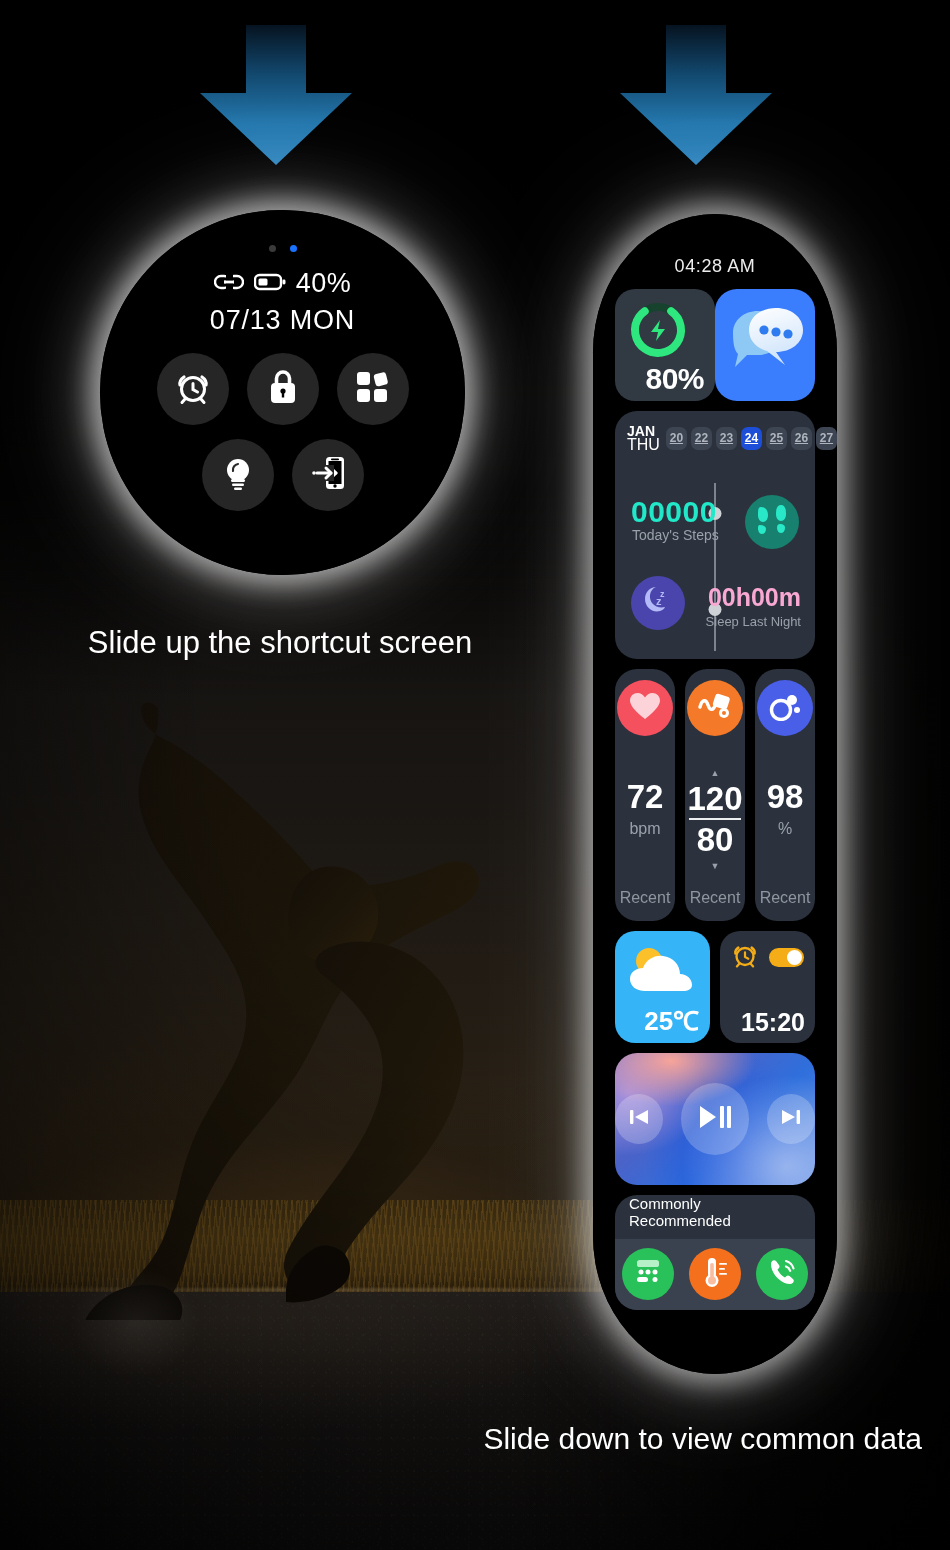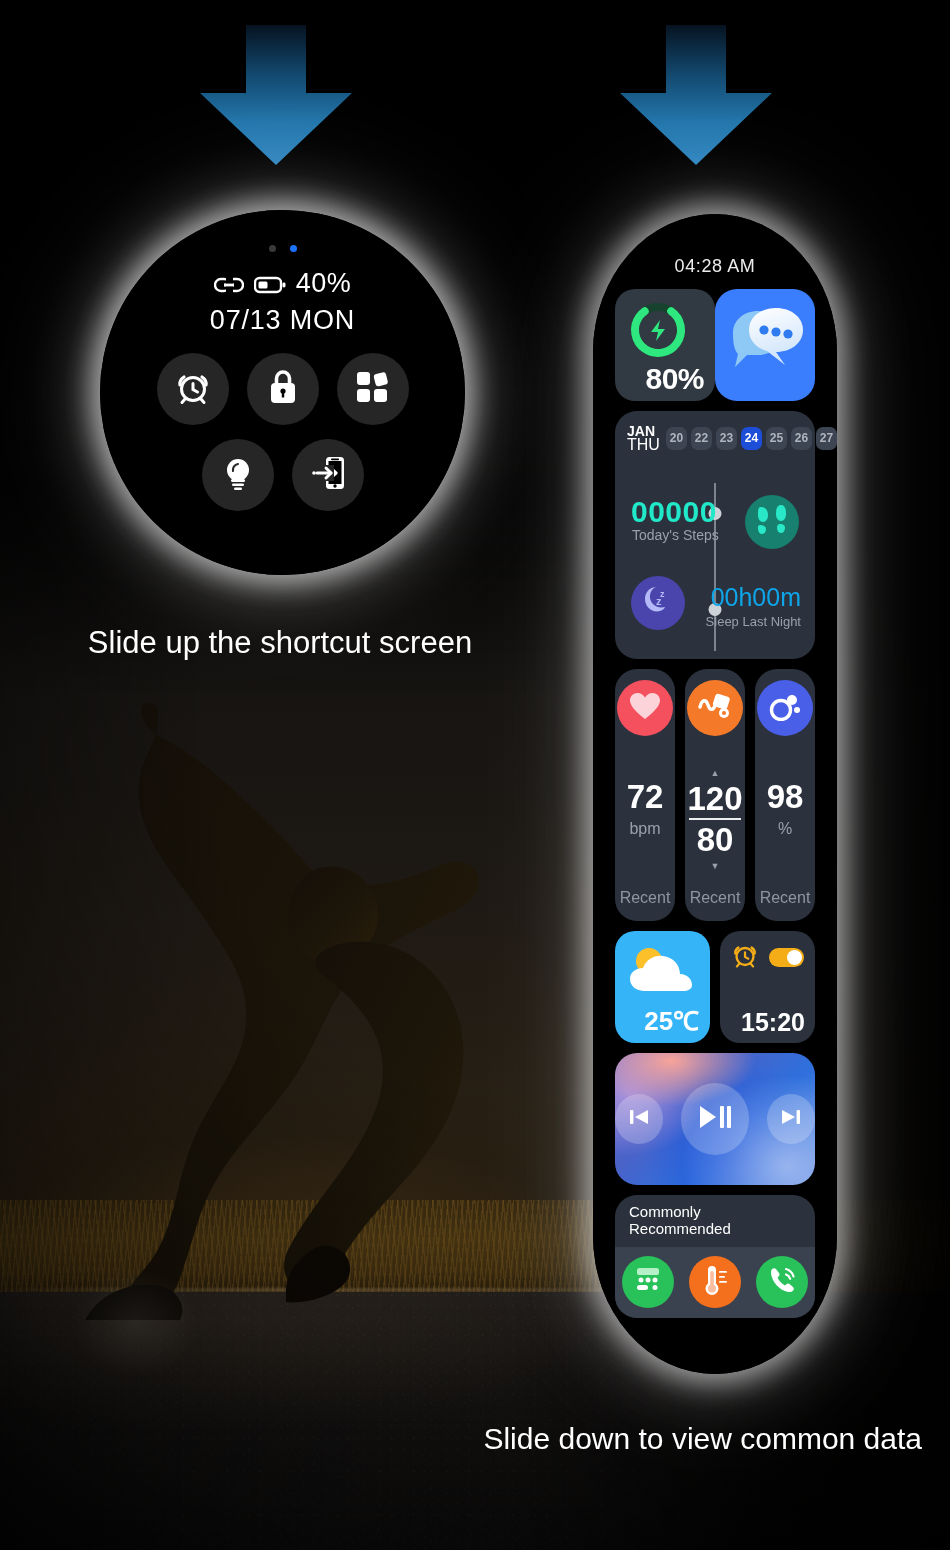--- a/index.html
+++ b/index.html
@@ -71,21 +71,21 @@
     background:#000;
     box-shadow:0 0 26px 10px rgba(255,255,255,0.55),
                0 0 60px 22px rgba(255,255,255,0.20),
                0 0 110px 40px rgba(255,255,255,0.07);
   }
   #round-watch .inner { position:absolute; inset:0; border-radius:50%; background:#000; overflow:hidden; }
   .page-dots { position:absolute; top:35px; left:0; width:100%; display:flex; justify-content:center; gap:14px; }
   .pdot { width:7px; height:7px; border-radius:50%; background:#3a3a3a; }
   .pdot.active { background:#1a73ff; }
   .status-row { position:absolute; top:58px; left:0; width:100%;
-    display:flex; align-items:flex-end; justify-content:center; gap:10px; color:#fff; }
+    display:flex; align-items:center; justify-content:center; gap:10px; color:#fff; }
   .status-row .pct { font-size:27px; letter-spacing:0.5px; }
   .date-row { position:absolute; top:95px; left:0; width:100%; text-align:center;
     color:#fff; font-size:27px; letter-spacing:0.8px; }
   .shortcut-grid { position:absolute; top:143px; left:0; width:100%; }
   .sc-row { display:flex; justify-content:center; gap:18px; }
   .sc-row.r2 { margin-top:14px; }
   .sc-btn { width:72px; height:72px; border-radius:50%; background:#262626;
     display:flex; align-items:center; justify-content:center; }
 
   
@@ -114,34 +114,34 @@
     display:flex; align-items:center; justify-content:center; }
 
   
   .activity-card { width:100%; height:248px; border-radius:22px; background:#2b323d;
     margin-top:10px; position:relative; padding:14px 12px 0 12px; }
   .cal-row { display:flex; align-items:center; gap:6px; }
   .cal-month { color:#fff; font-size:14px; font-weight:bold; line-height:13px; }
   .cal-month small { display:block; font-size:16px; font-weight:normal; }
   .cal-days { display:flex; gap:4px; align-items:center; }
   .cal-day { min-width:21px; height:23px; border-radius:7px; background:#3d4552; color:#aeb5bf;
-    font-size:12px; display:flex; align-items:center; justify-content:center; font-weight:bold; }
+    font-size:12px; display:flex; align-items:center; justify-content:center; font-weight:bold;text-decoration:underline; }
   .cal-day.sel { background:#1d4ed8; color:#fff; }
   .act-divider { position:absolute; left:50%; top:72px; width:2px; height:168px;
     background:#7c848f; transform:translateX(-1px); }
   .act-knob { position:absolute; left:50%; width:13px; height:13px; border-radius:50%;
     background:#cfd3d8; transform:translateX(-50%); }
   .steps-val { position:absolute; left:16px; top:84px; color:#21e8c8; font-size:30px;
     font-weight:bold; letter-spacing:0.5px; }
   .steps-lbl { position:absolute; left:17px; top:116px; color:#9aa1ab; font-size:14px; }
   .foot-circle { position:absolute; right:16px; top:84px; width:54px; height:54px; border-radius:50%;
     background:#17806e; display:flex; align-items:center; justify-content:center; }
   .sleep-circle { position:absolute; left:16px; top:165px; width:54px; height:54px; border-radius:50%;
     background:#4a45ac; display:flex; align-items:center; justify-content:center; }
-  .sleep-val { position:absolute; right:14px; top:172px; color:#0ea5e9; font-size:25px; font-weight:normal; }
+  .sleep-val { position:absolute; right:14px; top:172px; color:#f9a8d4; font-size:25px; font-weight:bold; }
   .sleep-lbl { position:absolute; right:14px; top:203px; color:#9aa1ab; font-size:13px; }
 
   
   .health-row { display:flex; gap:10px; margin-top:10px; }
   .h-card { flex:1; height:252px; border-radius:22px; background:#2b323d;
     display:flex; flex-direction:column; align-items:center; padding-top:11px; position:relative; }
   .h-icon { width:56px; height:56px; border-radius:50%; display:flex; align-items:center; justify-content:center; }
   .h-val { color:#fff; font-size:33px; font-weight:bold; line-height:1; }
   .h-unit { color:#9aa1ab; font-size:16px; }
   .h-recent { position:absolute; bottom:14px; color:#8f96a0; font-size:16px; }
@@ -170,21 +170,21 @@
       linear-gradient(135deg,#6b6fd0 0%,#4a63c9 35%,#2f6fdc 62%,#5f8ee6 100%);
   }
   .music-ctrls { position:absolute; inset:0; display:flex; align-items:center; justify-content:center; gap:18px; }
   .mbtn { border-radius:50%; background:rgba(255,255,255,0.22);
     display:flex; align-items:center; justify-content:center; }
   .mbtn.sm { width:50px; height:50px; }
   .mbtn.lg { width:72px; height:72px; }
 
   
   .rec-card { width:100%; border-radius:22px; margin-top:10px; background:#2b323d; overflow:hidden; }
-  .rec-title { color:#fff; font-size:15px; padding:8px 14px 10px 14px; }
+  .rec-title { color:#fff; font-size:15px; padding:0 14px 10px 14px; }
   .rec-apps { background:#3a4250; display:flex; justify-content:space-around; align-items:center;
     padding:9px 0 10px 0; }
   .app-icon { width:52px; height:52px; border-radius:50%; display:flex; align-items:center; justify-content:center; }
 
   
   .caption { position:absolute; color:#fff; font-weight:300; }
   #caption-up   { left:0; top:625px; width:560px; text-align:center; font-size:31px; }
   #caption-down { right:28px; top:1422px; font-size:30px; }
 </style>
 </head>

